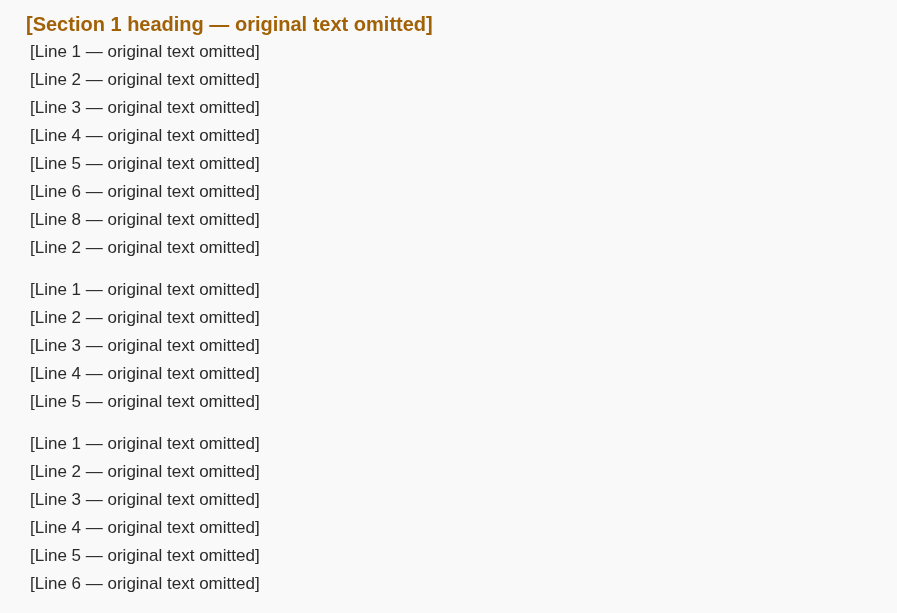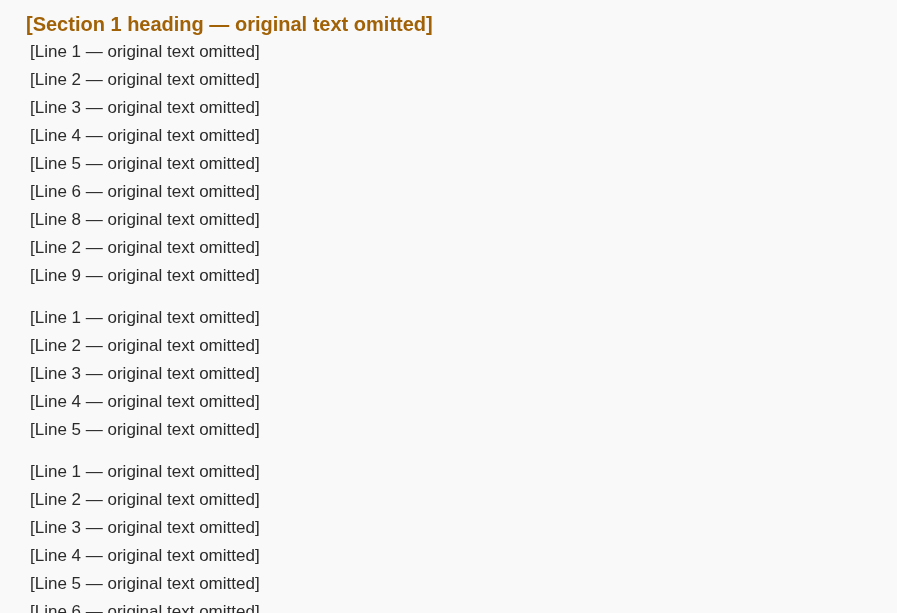--- a/index.html
+++ b/index.html
@@ -40,21 +40,20 @@
   <div class="section">
     <p class="section-title">[Section 1 heading — original text omitted]</p>
     <p class="line">[Line 1 — original text omitted]</p>
     <p class="line">[Line 2 — original text omitted]</p>
     <p class="line">[Line 3 — original text omitted]</p>
     <p class="line">[Line 4 — original text omitted]</p>
     <p class="line">[Line 5 — original text omitted]</p>
     <p class="line">[Line 6 — original text omitted]</p>
     <p class="line">[Line 8 — original text omitted]</p>
     <p class="line">[Line 2 — original text omitted]</p>
-    <p class="line">[Line 9 — original text omitted]</p>
   </div>
 
   <div class="section">
     <p class="line">[Line 1 — original text omitted]</p>
     <p class="line">[Line 2 — original text omitted]</p>
     <p class="line">[Line 3 — original text omitted]</p>
     <p class="line">[Line 4 — original text omitted]</p>
     <p class="line">[Line 5 — original text omitted]</p>
   </div>
 

